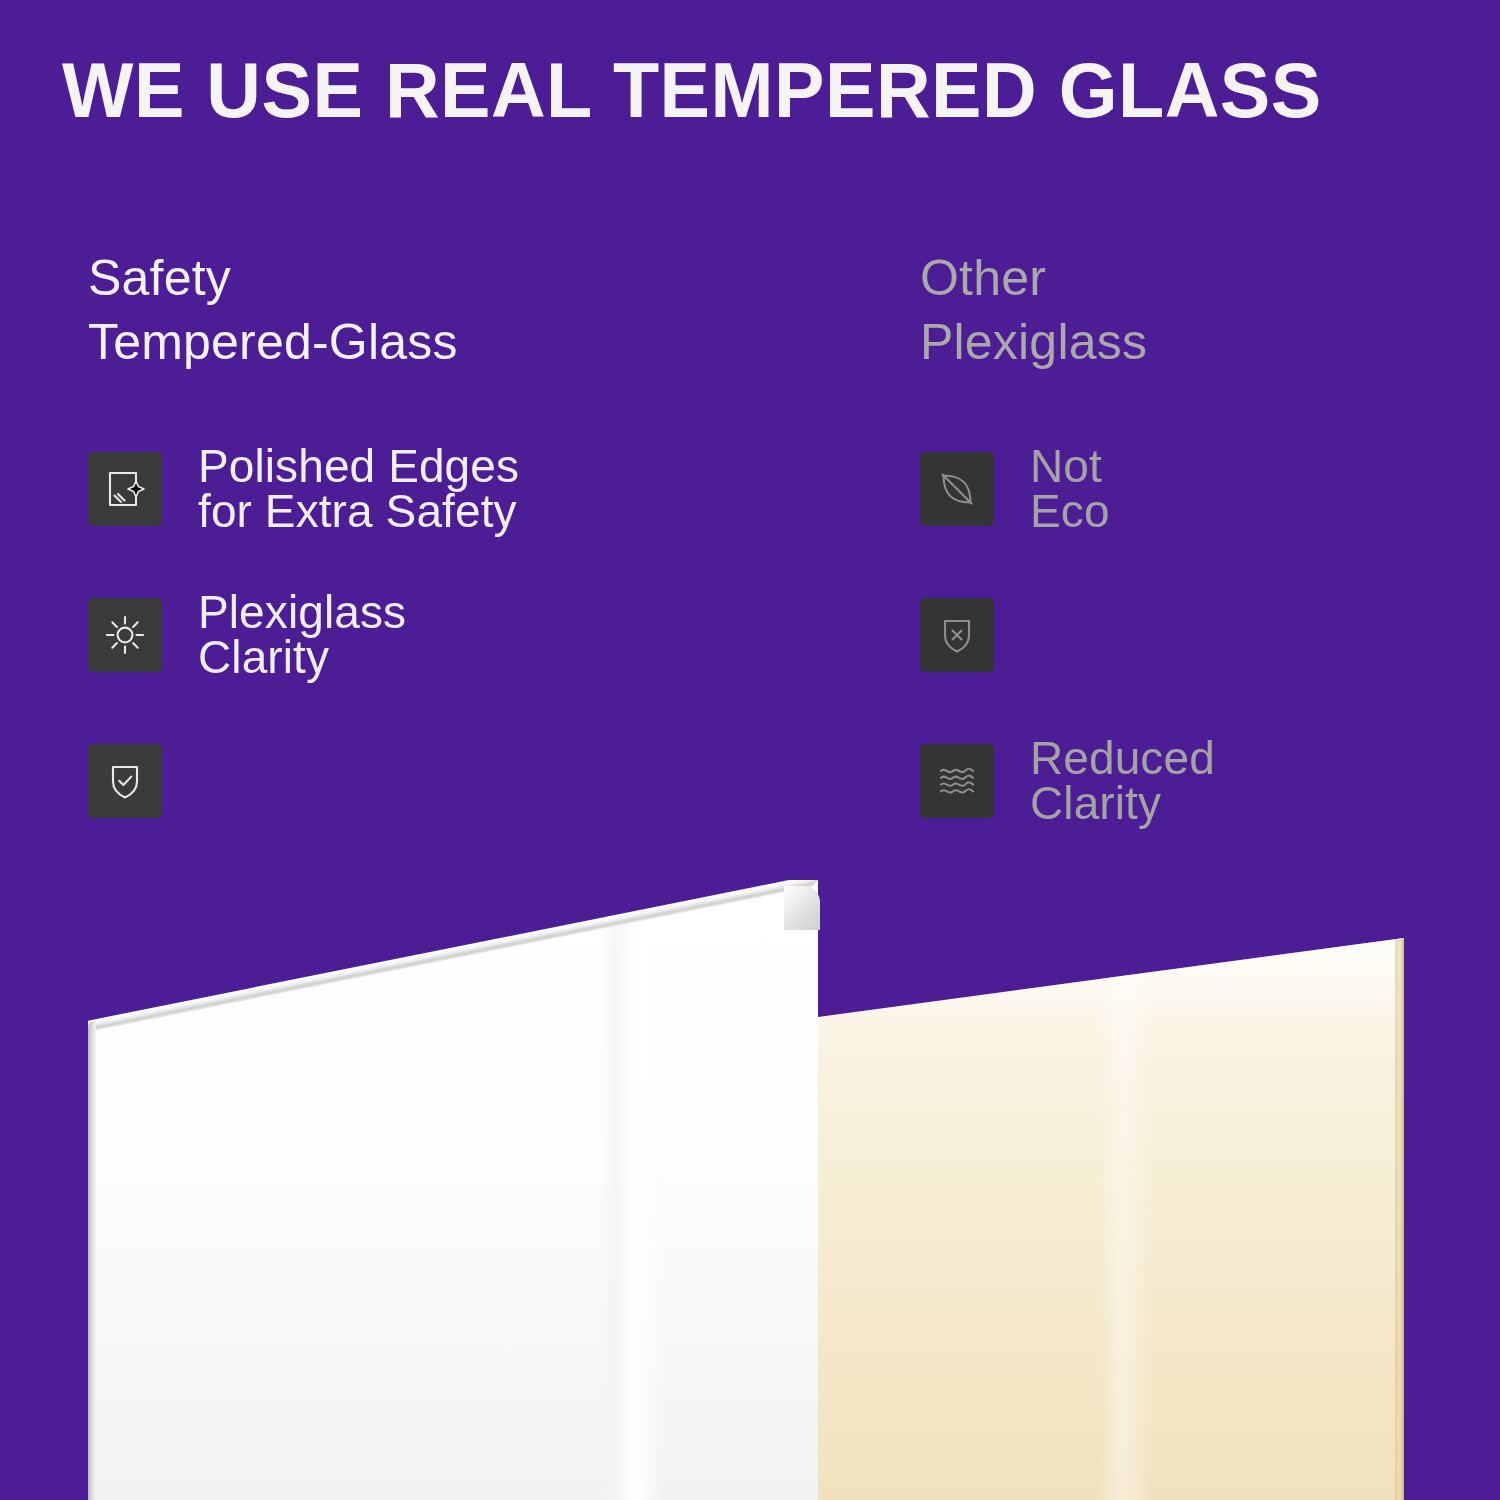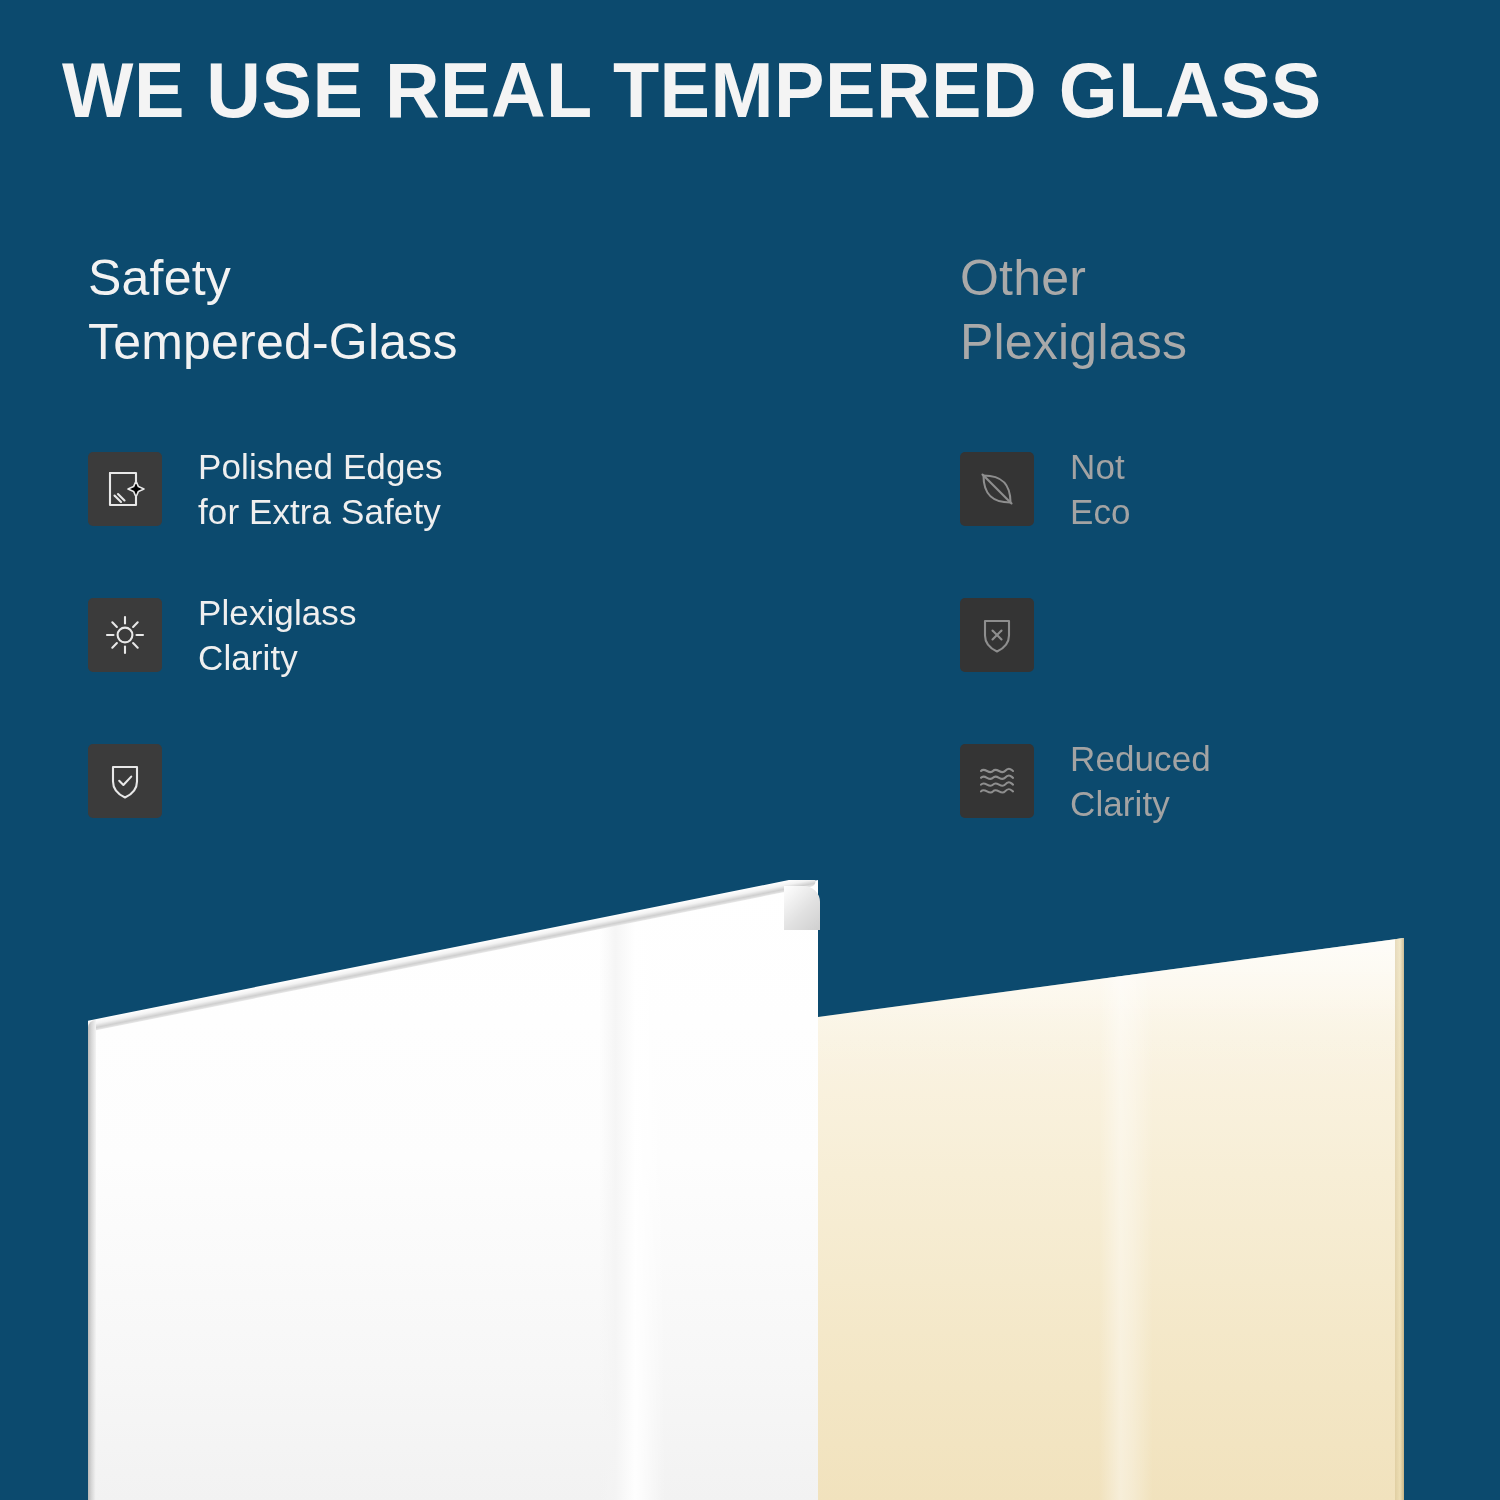--- a/index.html
+++ b/index.html
@@ -12,21 +12,21 @@
     background: #262626;
     font-family: "Liberation Sans", sans-serif;
     overflow: hidden;
     position: relative;
   }
 
   #infographic {
     position: relative;
     width: 1500px;
     height: 1500px;
-    background: #0c4a6e;
+    background: #4c1d95;
     overflow: hidden;
   }
 
   
   .headline {
     position: absolute;
     left: 62px;
     top: 44px;
     width: 1400px;
     font-size: 78px;
@@ -38,21 +38,21 @@
     transform-origin: left top;
     white-space: nowrap;
   }
 
   
   .column {
     position: absolute;
     top: 246px;
   }
   .column.left  { left: 88px;  width: 700px; }
-  .column.right { left: 920px; width: 520px; margin-left: 40px; }
+  .column.right { left: 920px; width: 520px; }
 
   .col-heading {
     font-size: 50px;
     line-height: 64px;
     font-weight: 400;
     letter-spacing: 0.2px;
     white-space: pre-line;
   }
   .column.left  .col-heading { color: #f2f2f2; }
   .column.right .col-heading { color: #a9a9a9; }
@@ -90,21 +90,21 @@
     stroke-linecap: round;
     stroke-linejoin: round;
     vector-effect: non-scaling-stroke;
   }
   .icon-tile svg .solid {
     fill: currentColor;
   }
 
   .feature-label {
     margin-left: 36px;
-    font-size: 35px;
+    font-size: 46px;
     line-height: 45px;
     font-weight: 400;
     white-space: pre-line;
     letter-spacing: 0.1px;
   }
   .column.left  .feature-label { color: #efefef; }
   .column.right .feature-label { color: #a3a3a3; }
 
   
   .panels {

